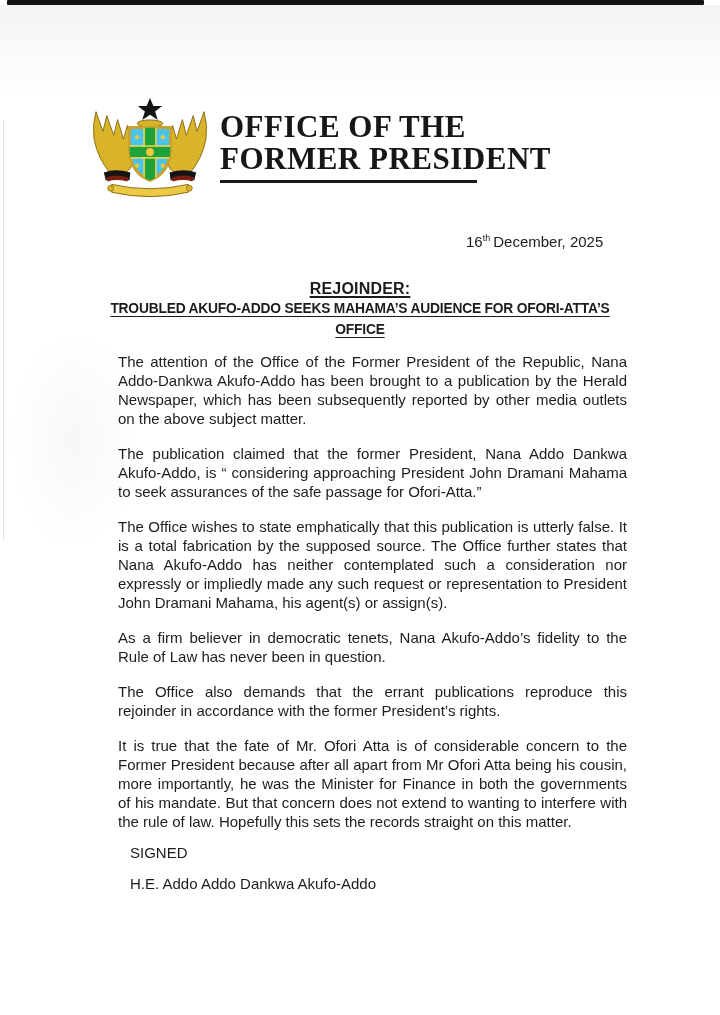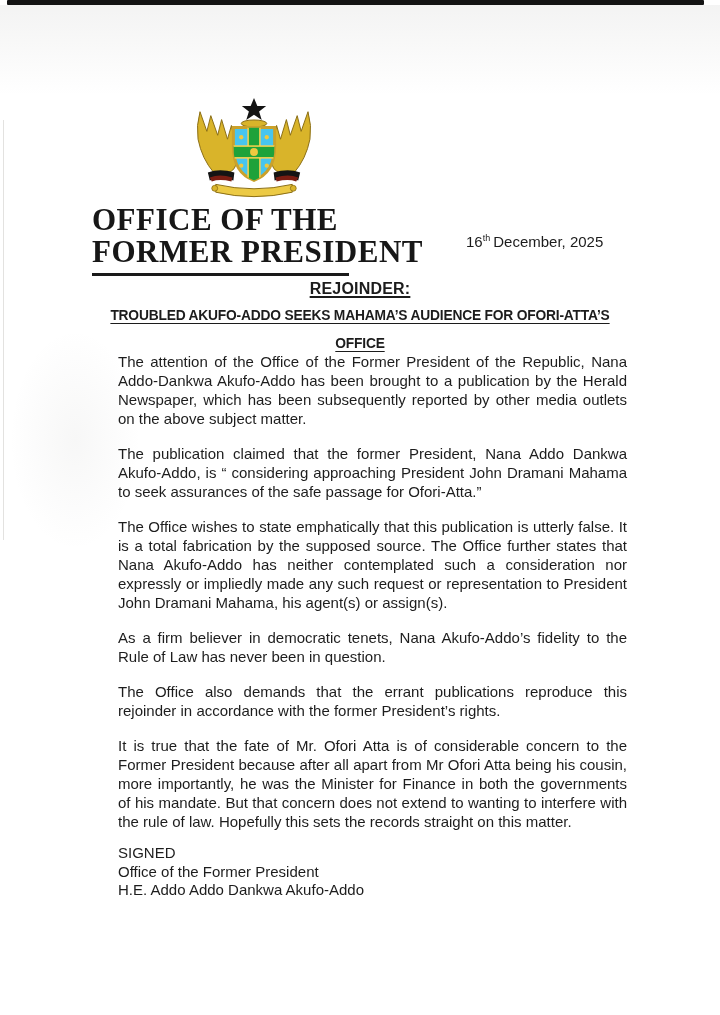--- a/index.html
+++ b/index.html
@@ -30,21 +30,21 @@
     pointer-events:none;
   }
   .edge-line{
     position:absolute;left:3px;top:120px;height:420px;width:1px;
     background:#e3e2e0;
   }
 
   
   .letterhead{
     position:absolute;left:86px;top:96px;
-    display:flex;align-items:center;flex-direction:column;
+    display:flex;align-items:center;
   }
   .emblem{width:128px;height:108px;flex:0 0 auto;}
   .org-block{margin-left:6px;}
   .org-name{
     font-family:"Liberation Serif", serif;
     font-weight:bold;
     font-size:31px;line-height:32px;
     letter-spacing:0.5px;
     color:#171717;
   }
@@ -73,21 +73,21 @@
   .title-block{
     position:absolute;left:93px;top:280px;width:534px;
     text-align:center;
   }
   .rejoinder{
     font-size:16px;font-weight:bold;letter-spacing:0.2px;
     text-decoration:underline;text-underline-offset:2px;
     text-decoration-thickness:1.5px;
   }
   .subject{
-    margin-top:8px;
+    margin-top:1px;
     font-size:13.8px;font-weight:bold;letter-spacing:-0.2px;
     line-height:20px;white-space:nowrap;
     text-decoration:underline;text-underline-offset:2.5px;
     text-decoration-thickness:1.3px;
   }
   .subject.second{white-space:normal;}
 
   
   .body-text{
     position:absolute;left:118px;top:352px;width:509px;
@@ -95,21 +95,21 @@
   .body-text p{
     margin:0 0 16px 0;
     font-size:15px;line-height:19px;
     text-align:justify;
     color:#1d1d1d;
   }
   .signature{
     margin-top:-3px;
     font-size:15px;line-height:18.7px;color:#1d1d1d;
   }
-  .signature div{margin:0;}
+  .signature div{margin:12px;}
 </style>
 </head>
 <body>
 
 <div class="page">
 
   <div class="top-bar"></div>
   <div class="shade-top"></div>
   <div class="shade-left-blob"></div>
   <div class="edge-line"></div>
@@ -170,18 +170,17 @@
   <div class="body-text">
     <p>The attention of the Office of the Former President of the Republic, Nana Addo-Dankwa Akufo-Addo has been brought to a publication by the Herald Newspaper, which has been subsequently reported by other media outlets on the above subject matter.</p>
     <p>The publication claimed that the former President, Nana Addo Dankwa Akufo-Addo, is “ considering approaching President John Dramani Mahama to seek assurances of the safe passage for Ofori-Atta.”</p>
     <p>The Office wishes to state emphatically that this publication is utterly false. It is a total fabrication by the supposed source. The Office further states that Nana Akufo-Addo has neither contemplated such a consideration nor expressly or impliedly made any such request or representation to President John Dramani Mahama, his agent(s) or assign(s).</p>
     <p>As a firm believer in democratic tenets, Nana Akufo-Addo’s fidelity to the Rule of Law has never been in question.</p>
     <p>The Office also demands that the errant publications reproduce this rejoinder in accordance with the former President’s rights.</p>
     <p>It is true that the fate of Mr. Ofori Atta is of considerable concern to the Former President because after all apart from Mr Ofori Atta being his cousin, more importantly, he was the Minister for Finance in both the governments of his mandate. But that concern does not extend to wanting to interfere with the rule of law. Hopefully this sets the records straight on this matter.</p>
 
     <div class="signature">
       <div>SIGNED</div>
-      <div>Office of the Former President</div>
       <div>H.E. Addo Addo Dankwa Akufo-Addo</div>
     </div>
   </div>
 
 </div>
 
 </body></html>

